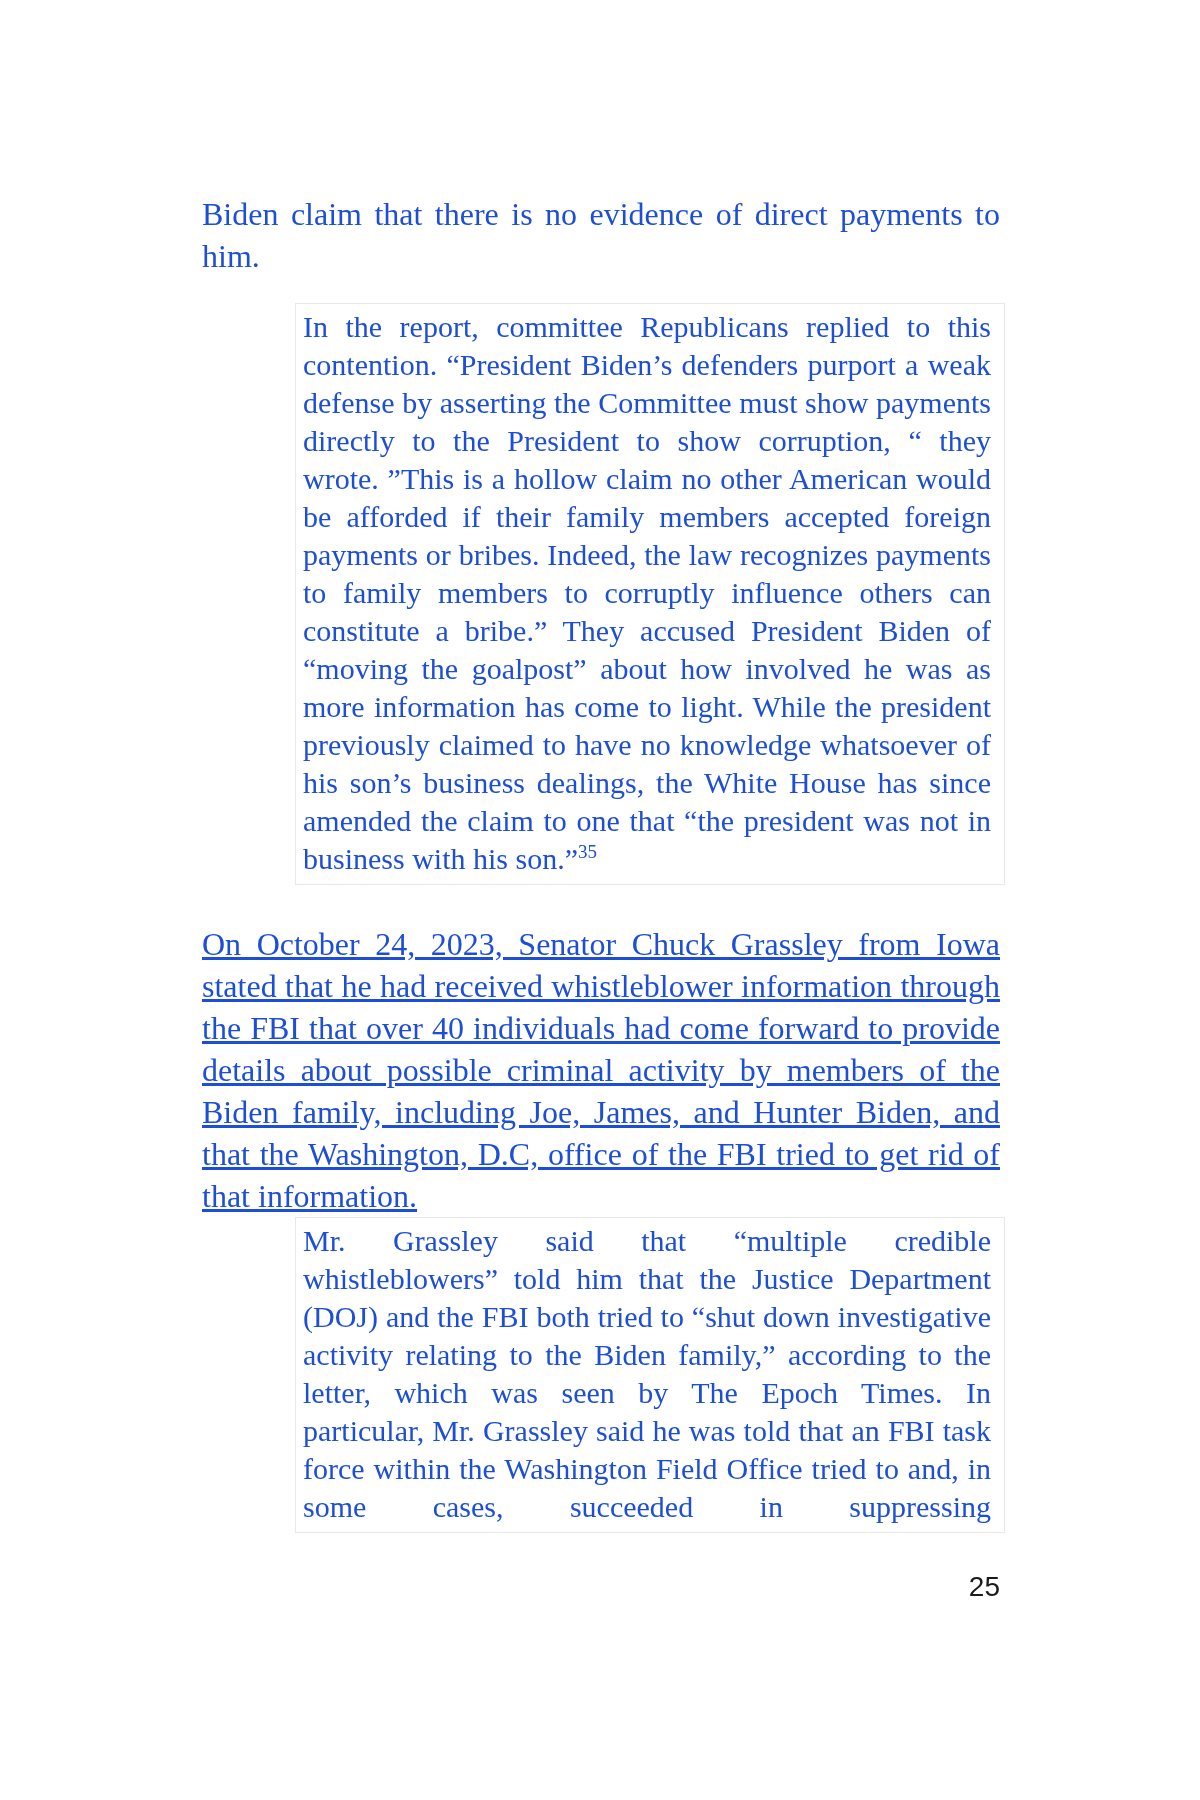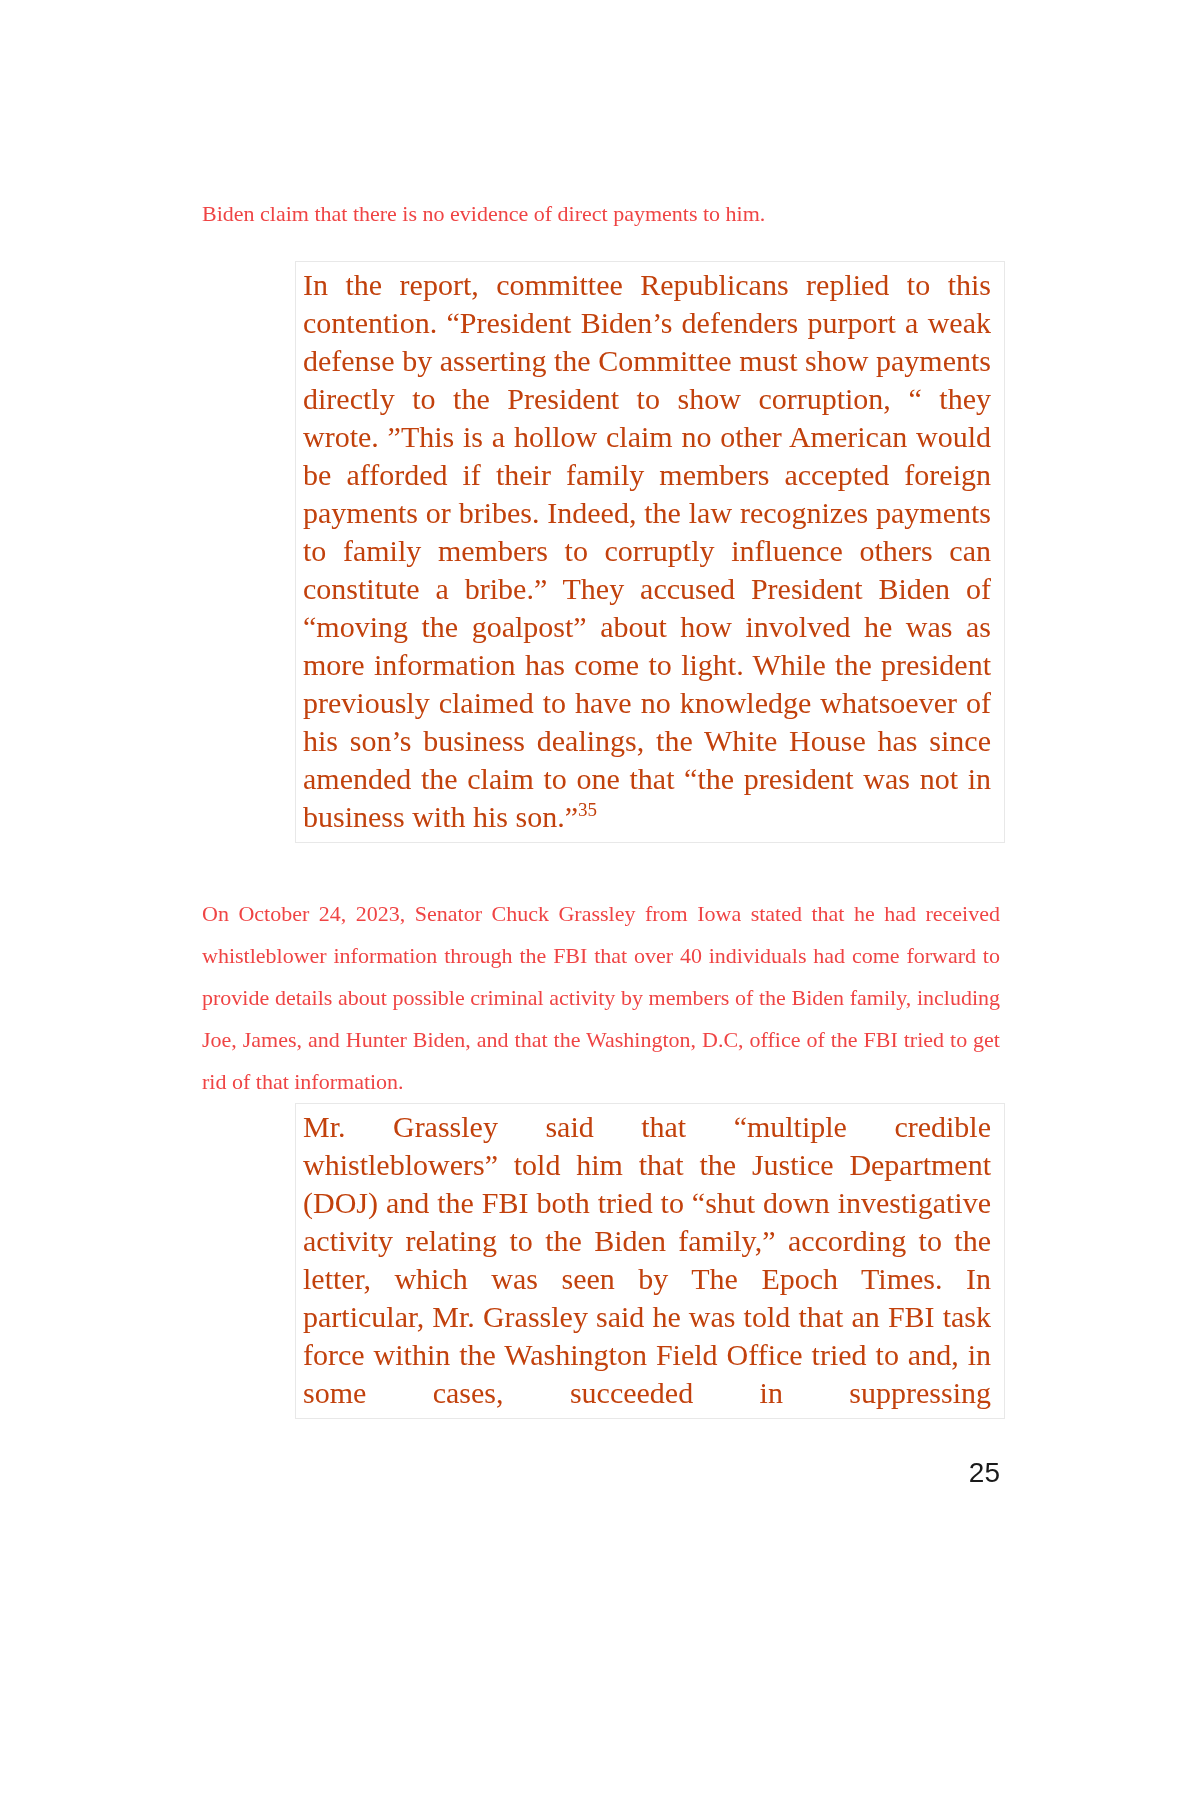--- a/index.html
+++ b/index.html
@@ -17,48 +17,49 @@
     color: #1a1a1a;
   }
   .content {
     position: absolute;
     left: 202px;
     top: 193px;
     width: 798px;
   }
   .body-para {
     margin: 0;
-    font-size: 22px;
+    font-size: 32px;
     line-height: 42px;
     text-align: justify;
-    color: #ef4444;
+    color: #1d4ed8;
   }
   .quote-box {
     box-sizing: border-box;
     width: 710px;
     margin: 26px 0 0 93px;
     border: 1px solid #e8e8e8;
     background: #ffffff;
     padding: 4px 13px 6px 7px;
   }
   .quote-box.second {
     margin-top: 0;
   }
   .quote-text {
     margin: 0;
     font-size: 30px;
     line-height: 38px;
     text-align: justify;
-    color: #c2410c;
+    color: #1d4ed8;
   }
   .quote-text.justify-last {
     text-align-last: justify;
   }
   .para-2 {
-    margin-top: 50px;
+    margin-top: 38px;
+    text-decoration: underline;
   }
   .footnote-ref {
     font-size: 19px;
     line-height: 0;
     vertical-align: super;
   }
   .page-number {
     margin-top: 38px;
     text-align: right;
     font-family: "Liberation Sans", "DejaVu Sans", sans-serif;

